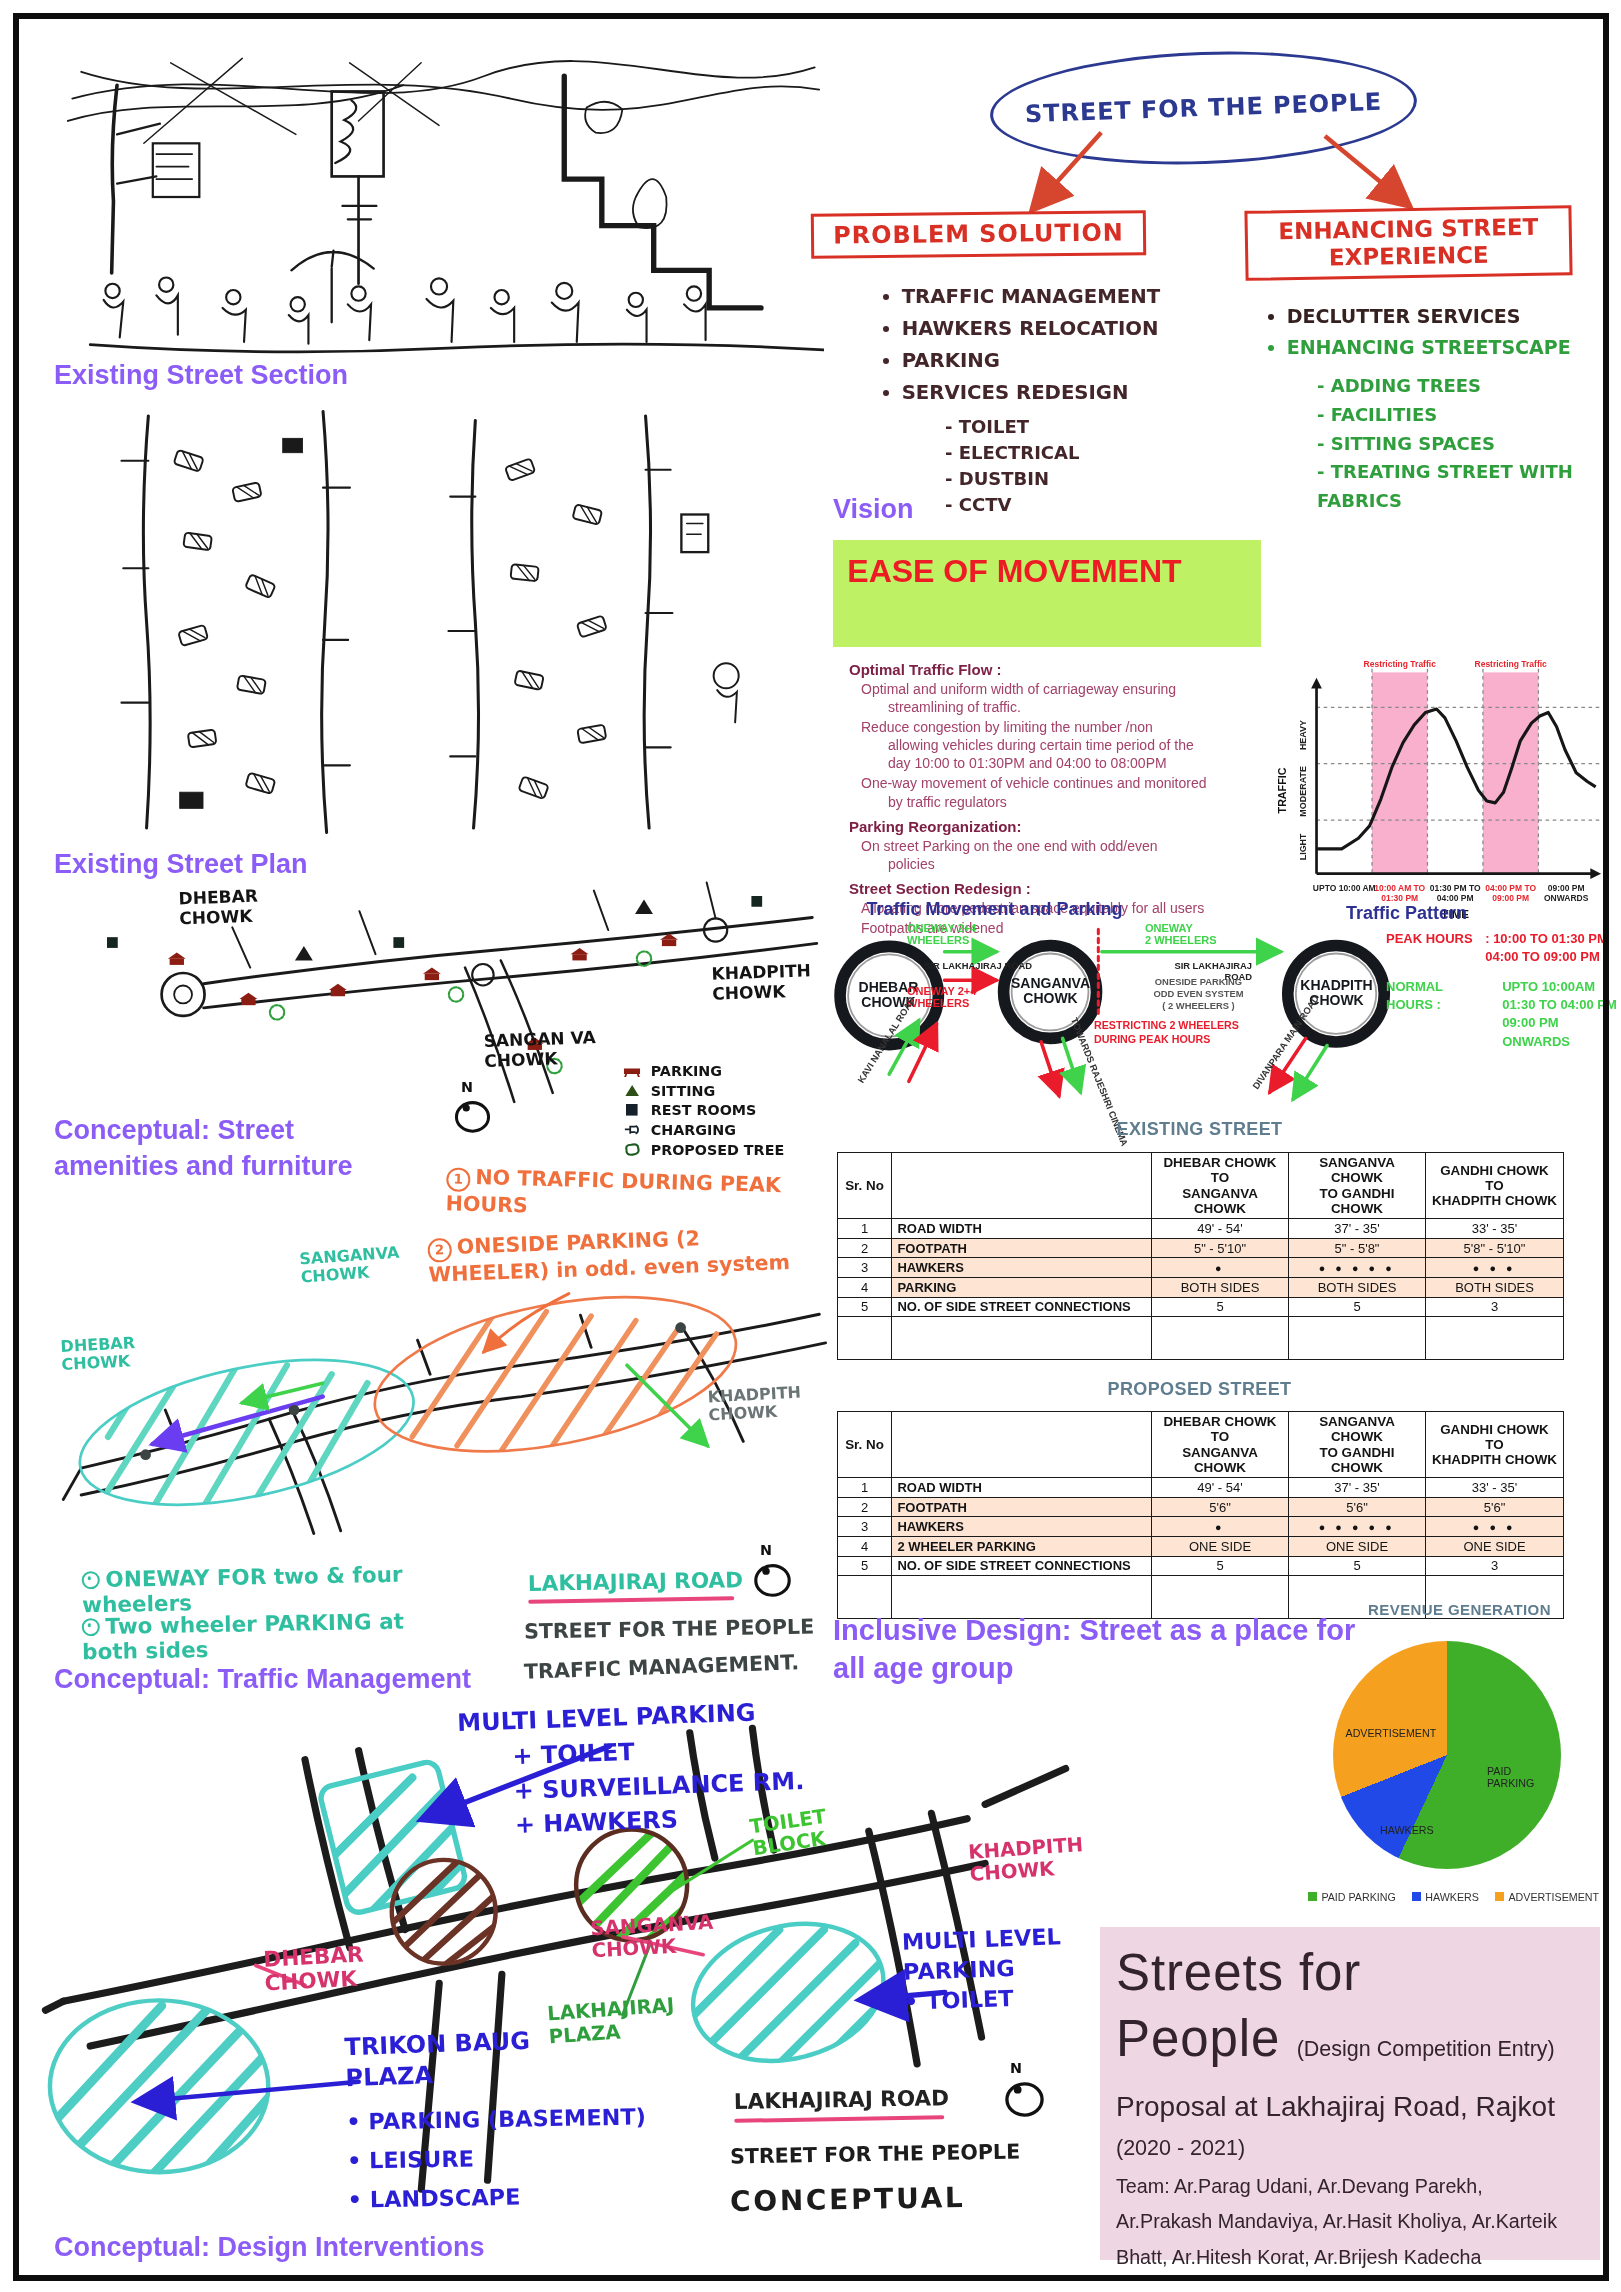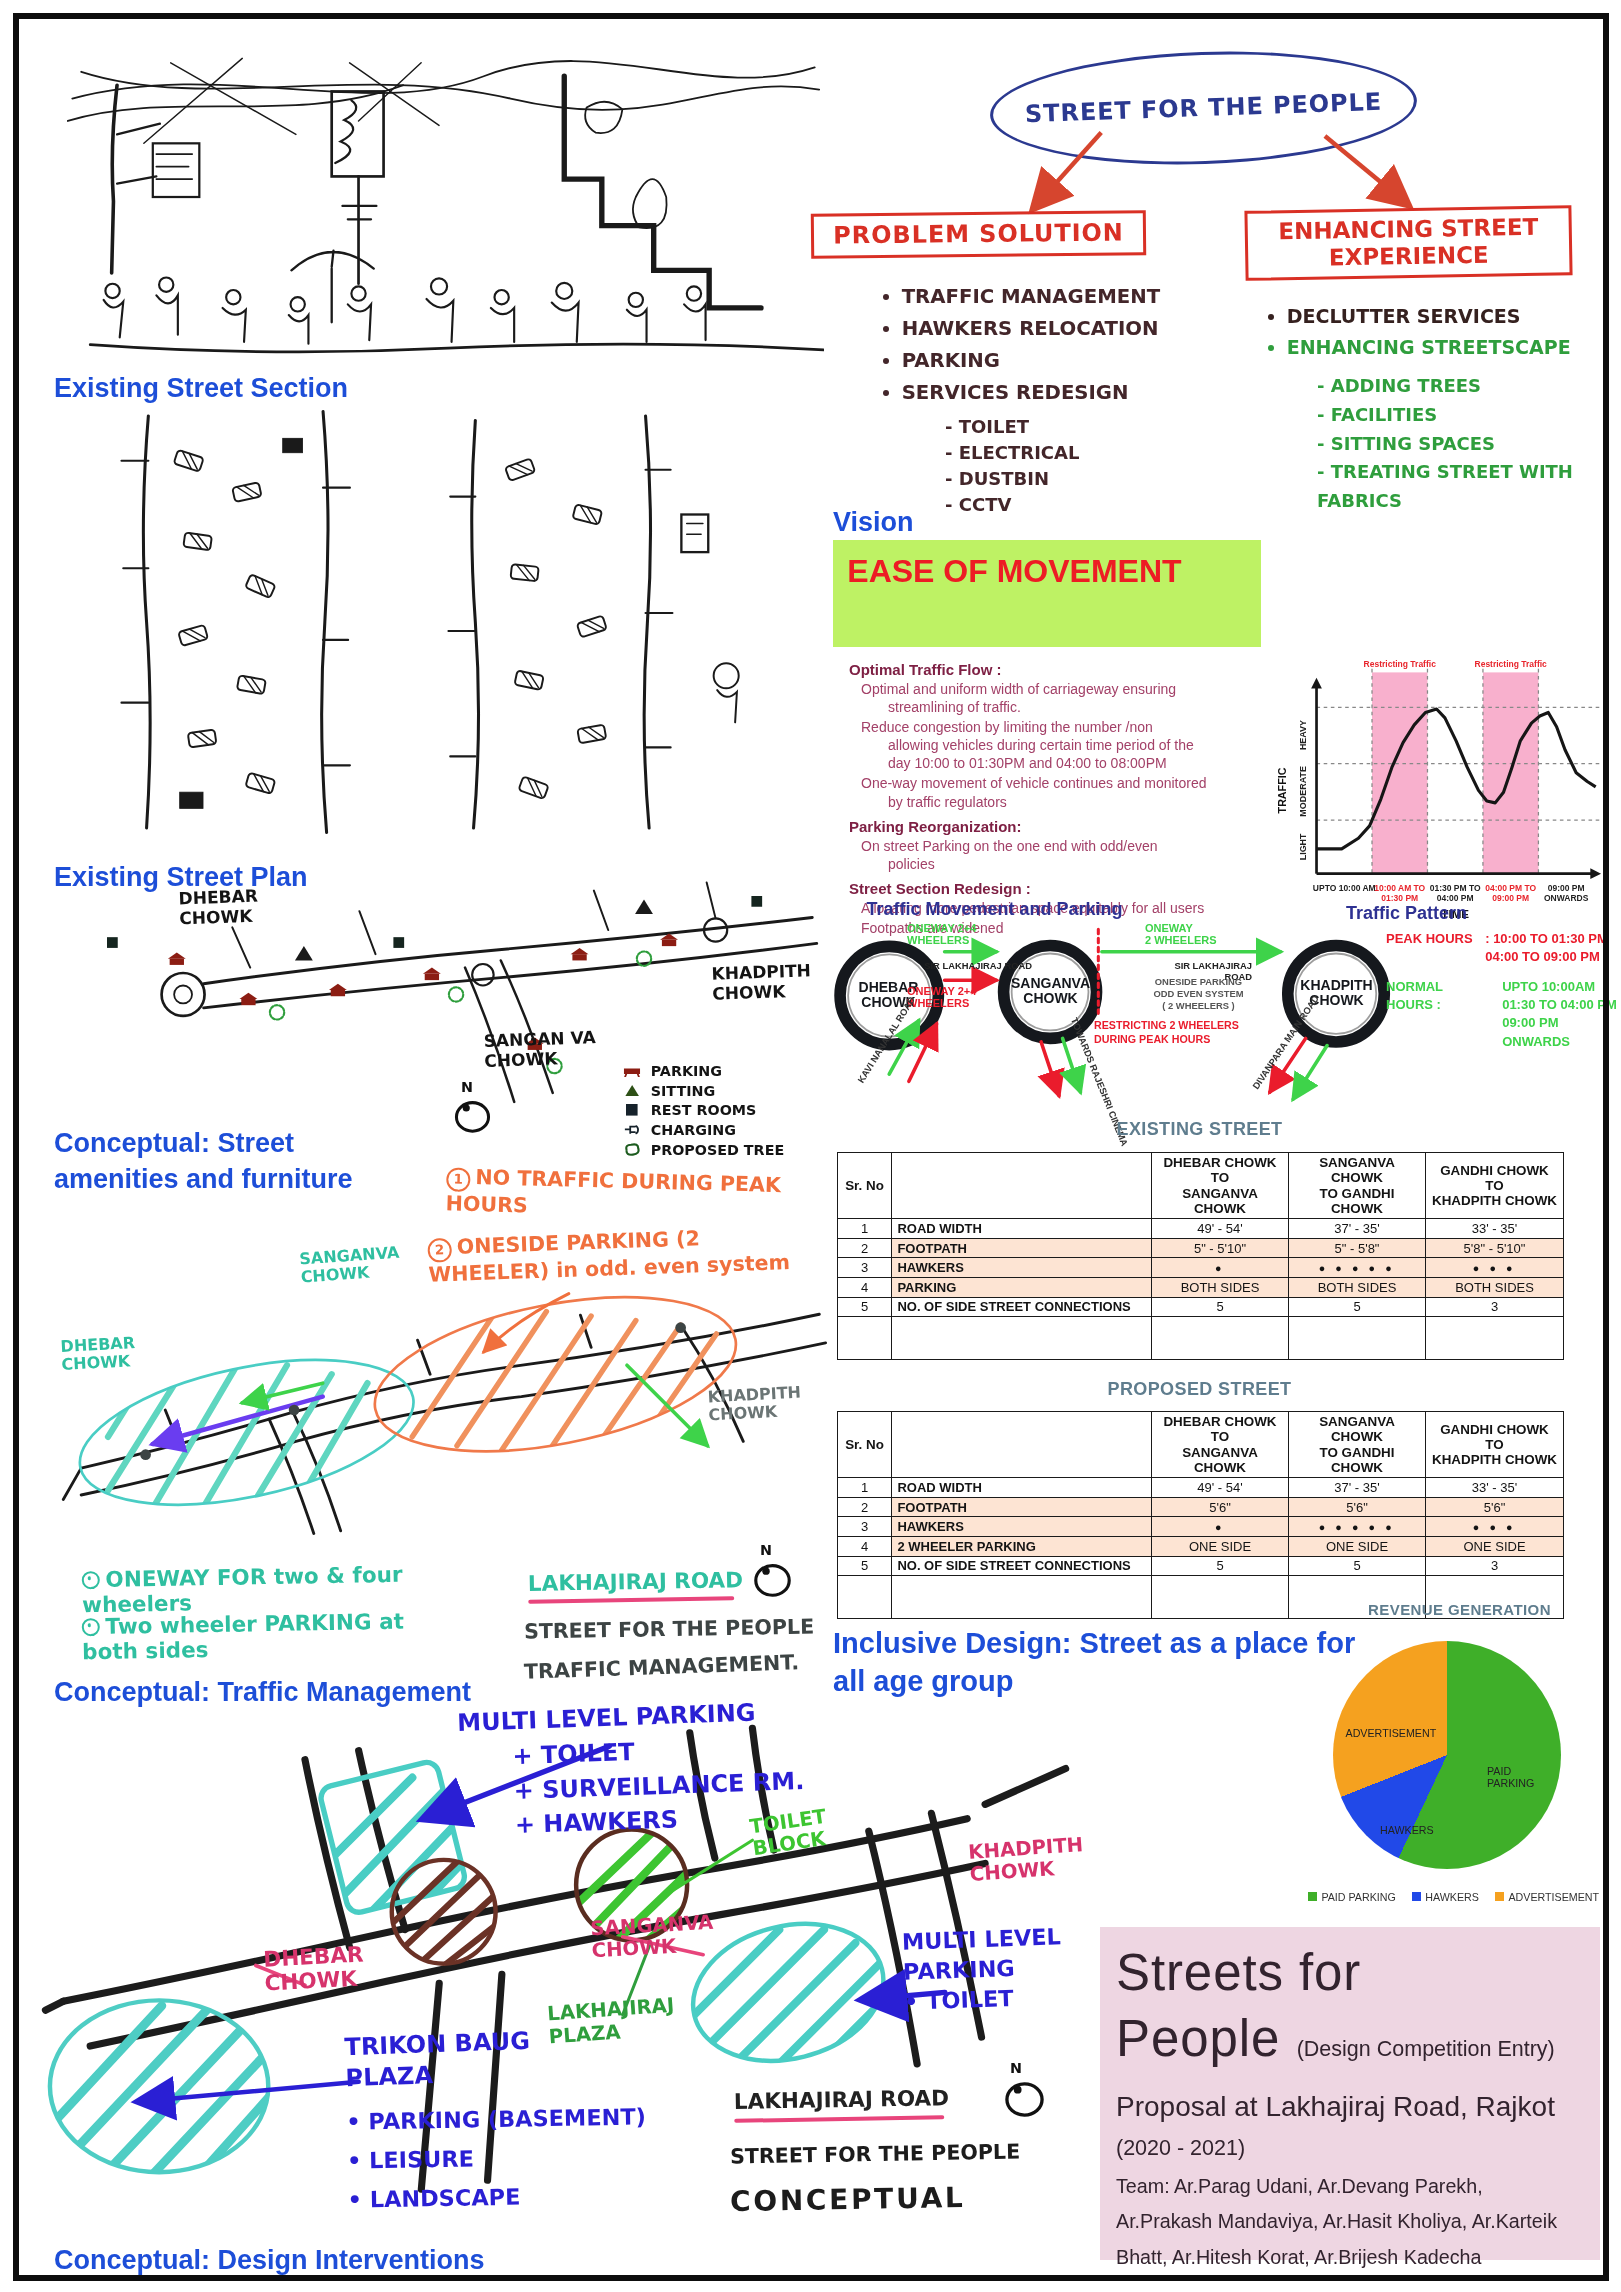--- a/index.html
+++ b/index.html
@@ -1,20 +1,20 @@
 <!DOCTYPE html>
 <html style="font-size:14.3px"><head>
 <meta charset="utf-8">
 <style>
   html,body{margin:0;padding:0;background:#e8e8e8;}
   .poster{position:relative;width:1621px;height:2293px;background:#ffffff;overflow:hidden;
           font-family:"Liberation Sans",sans-serif;color:#141414;}
   .frame{position:absolute;left:12.5px;top:12.5px;right:12.5px;bottom:12.5px;border:6.3px solid #0d0d0d;pointer-events:none;}
   .abs{position:absolute;}
-  .lab{font-weight:700;color:#1d4ed8;letter-spacing:0;margin-top:13px;}
+  .lab{font-weight:700;color:#8b5cf6;letter-spacing:0;}
   .hand{font-family:"DejaVu Sans",sans-serif;font-weight:700;}
   .hand-red{color:#d93025;}
   .hand-maroon{color:#43262a;}
   .hand-green{color:#2f9e3d;}
   .hand-navy{color:#2b3990;}
   .hand-teal{color:#2fbfa0;}
   .hand-orange{color:#f0703d;}
   .hand-blue{color:#2a1fd4;}
   .hand-crimson{color:#d6336c;}
   .hand-gray{color:#3d4444;}

